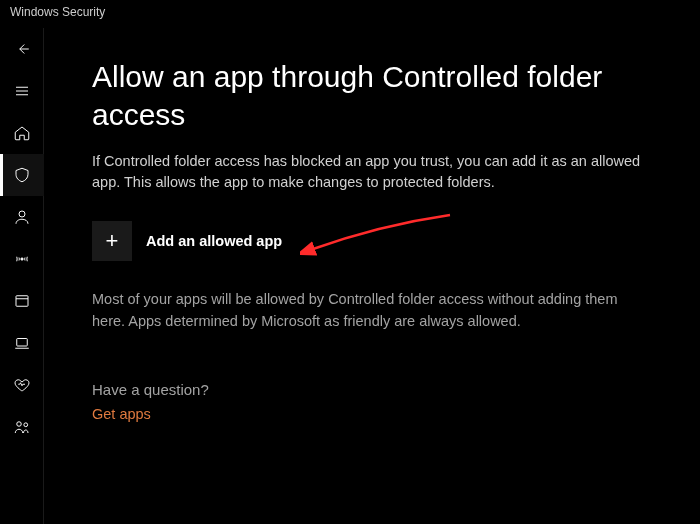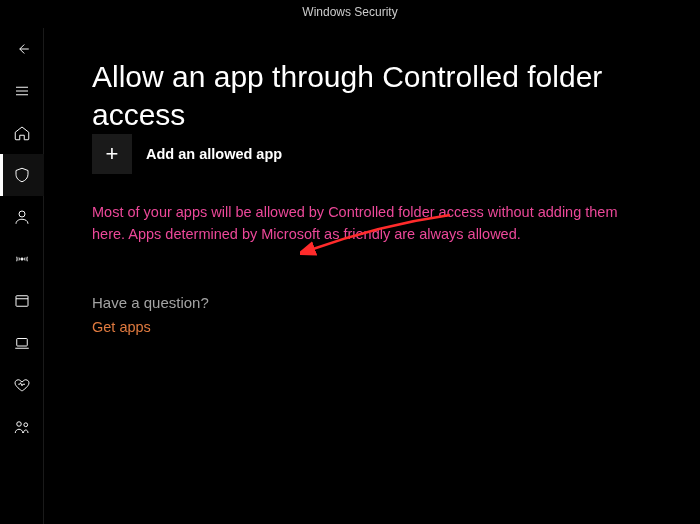--- a/index.html
+++ b/index.html
@@ -10,21 +10,20 @@
       color: #fff;
       font-family: "Segoe UI", Arial, sans-serif;
       overflow: hidden;
       position: relative;
     }
     .titlebar {
       height: 28px;
       padding: 5px 10px;
       font-size: 12px;
       color: #ccc;
-      text-align: center;
     }
     .app {
       display: flex;
       height: calc(100% - 28px);
     }
     .sidebar {
       width: 44px;
       display: flex;
       flex-direction: column;
       border-right: 1px solid #1a1a1a;
@@ -51,21 +50,21 @@
     .sidebar svg { width: 18px; height: 18px; stroke: #fff; fill: none; stroke-width: 1.3; }
     .content {
       flex: 1;
       padding: 30px 48px 0 48px;
       overflow-y: auto;
     }
     .page-title {
       font-size: 30px;
       font-weight: 400;
       line-height: 1.25;
-      margin-bottom: 1px;
+      margin-bottom: 18px;
     }
     .desc {
       font-size: 14.5px;
       color: #d0d0d0;
       line-height: 1.45;
       margin-bottom: 28px;
     }
     .add-row {
       display: flex;
       align-items: center;
@@ -84,21 +83,21 @@
       font-weight: 300;
       color: #fff;
     }
     .add-label {
       font-size: 14.5px;
       color: #fff;
       font-weight: bold;
     }
     .info {
       font-size: 14.5px;
-      color: #ec4899;
+      color: #a3a3a3;
       line-height: 1.5;
       margin-bottom: 48px;
     }
     .question-heading {
       font-size: 15px;
       color: #a3a3a3;
       margin-bottom: 8px;
     }
     .help-link {
       font-size: 14.5px;
@@ -175,20 +174,21 @@
       <svg viewBox="0 0 24 24">
           <circle cx="8" cy="8" r="3"></circle>
           <circle cx="17" cy="9" r="2.5"></circle>
           <path d="M3 20c0-3 2.5-5 5-5s5 2 5 5M14 20c0-2.5 1.5-4 3-4s3 1.5 3 4"></path>
         </svg>
     </div>
   </nav>
 
   <main class="content">
     <h1 class="page-title">Allow an app through Controlled folder access</h1>
+    <p class="desc">If Controlled folder access has blocked an app you trust, you can add it as an allowed app. This allows the app to make changes to protected folders.</p>
 
     <div class="add-row">
       <div class="plus-box">+</div>
       <span class="add-label">Add an allowed app</span>
     </div>
 
     <p class="info">Most of your apps will be allowed by Controlled folder access without adding them here. Apps determined by Microsoft as friendly are always allowed.</p>
 
     <div class="question-heading">Have a question?</div>
     <div class="help-link">Get apps</div>

